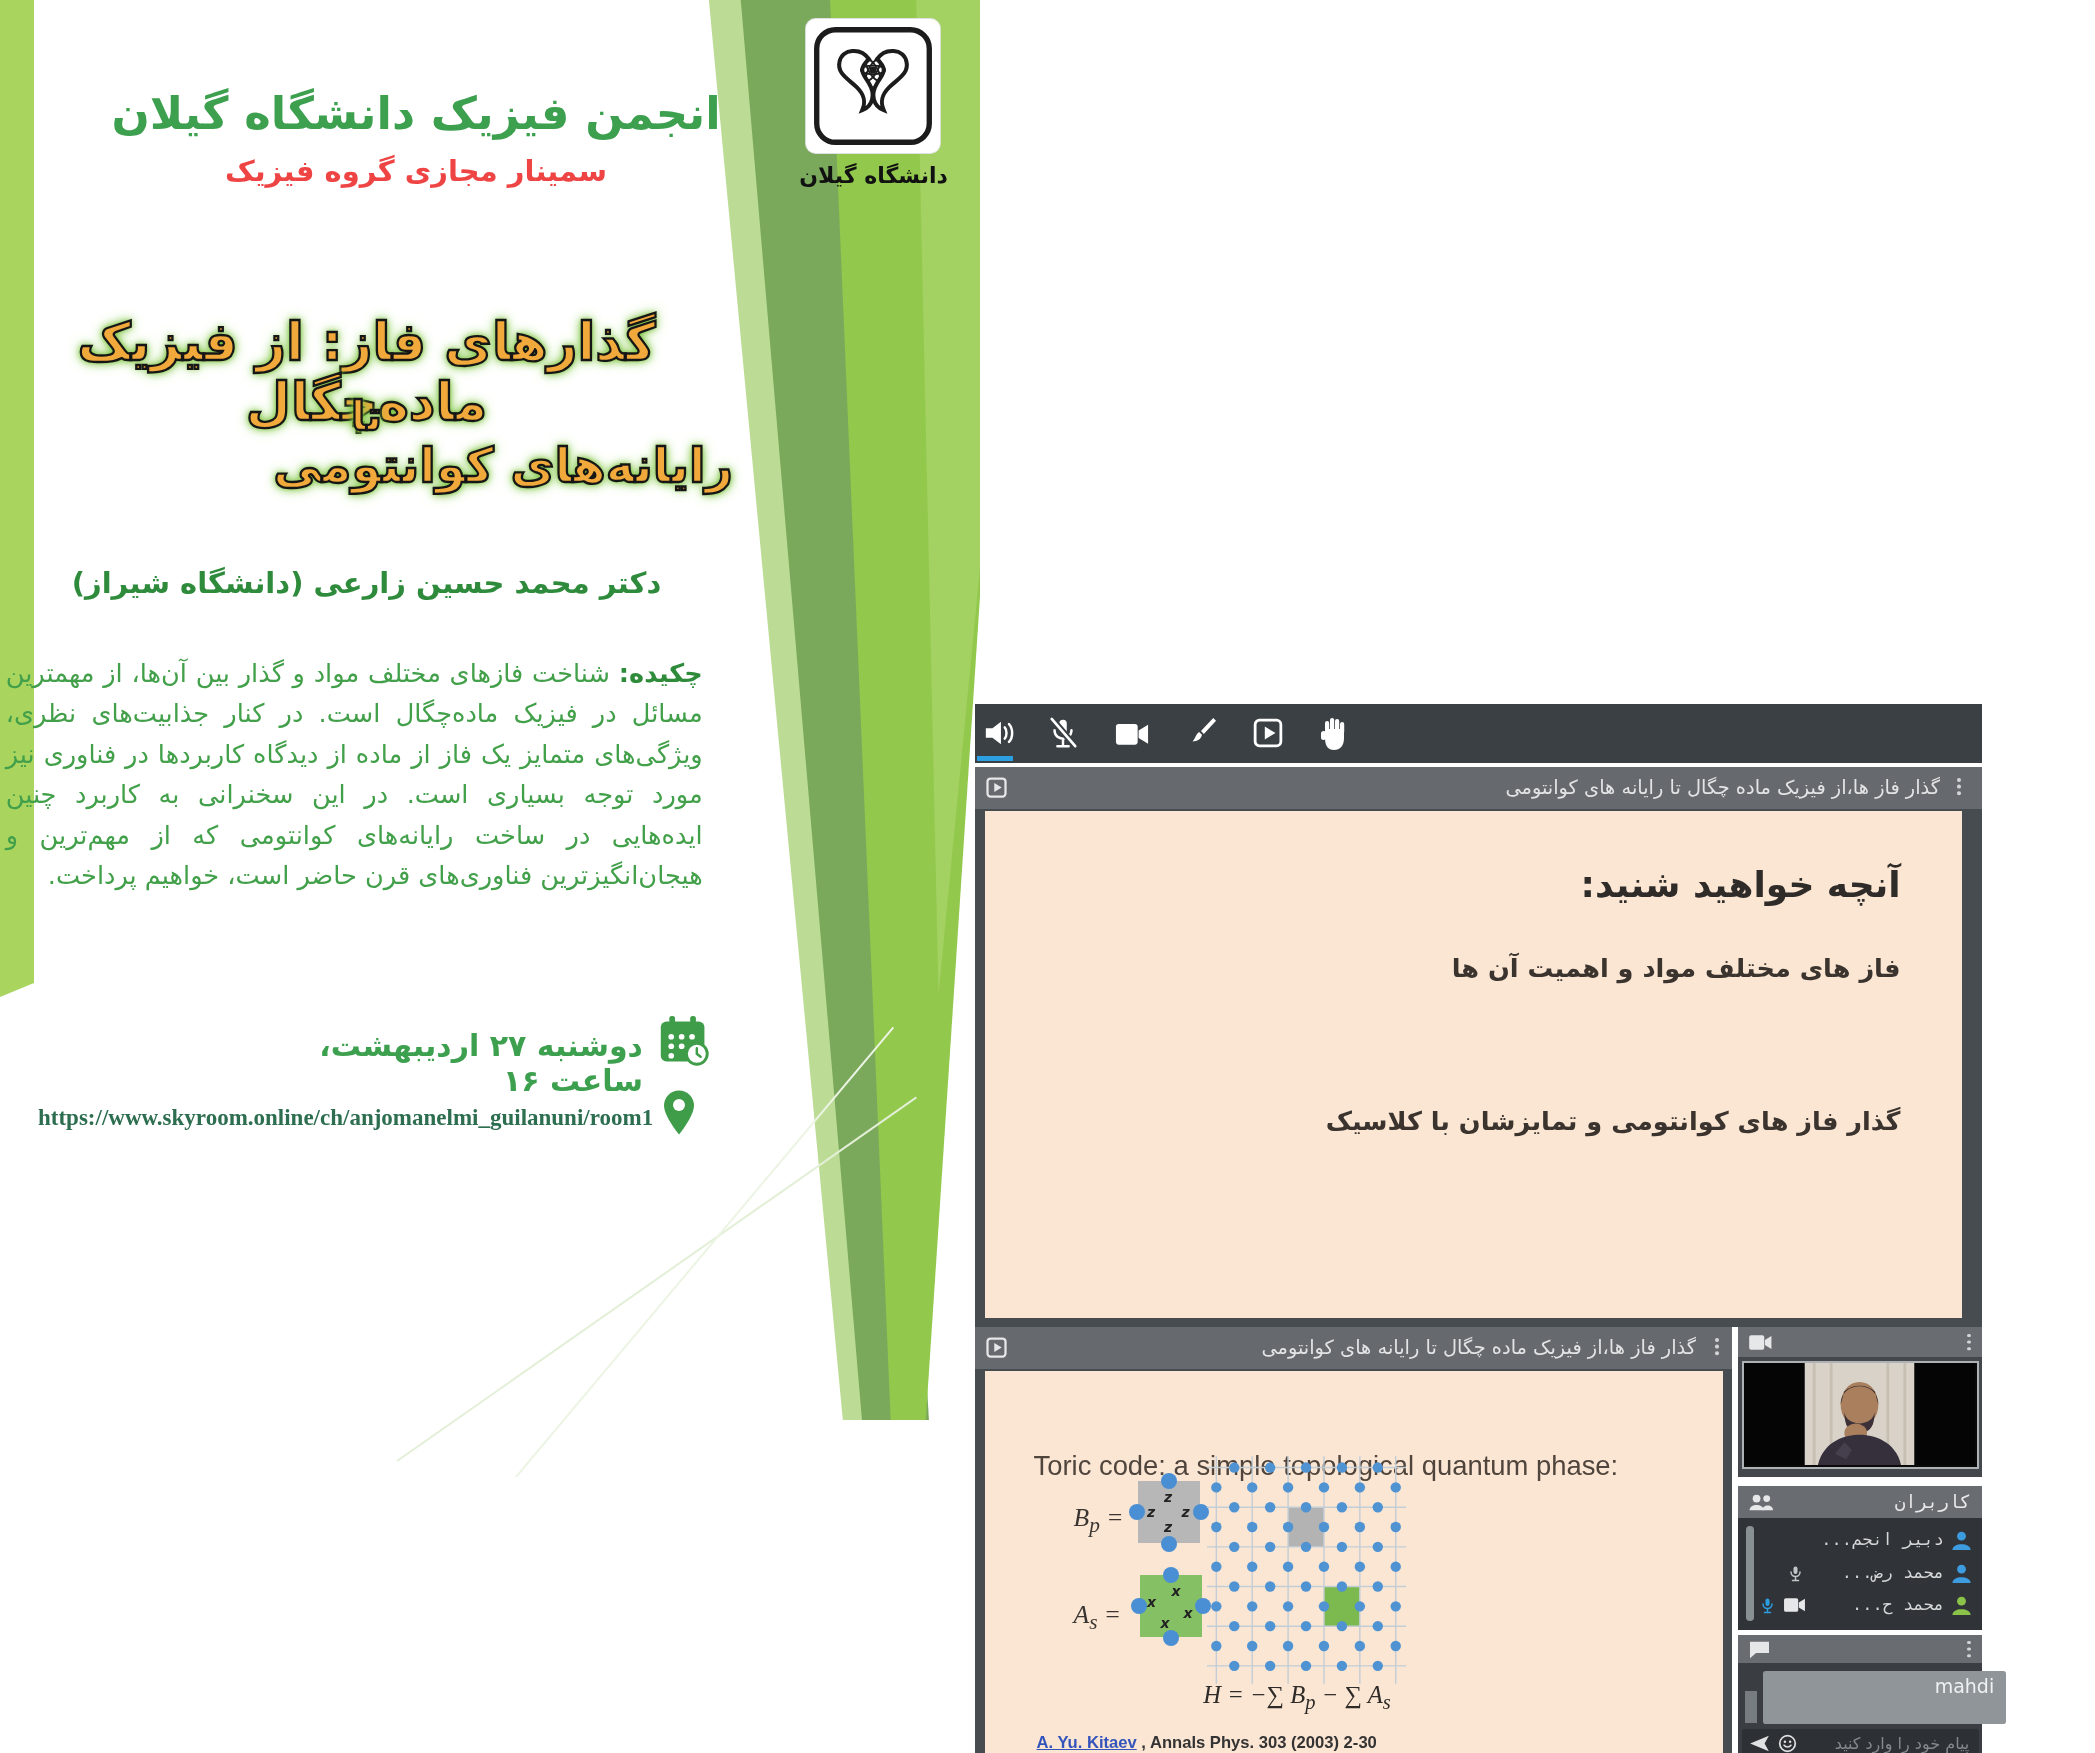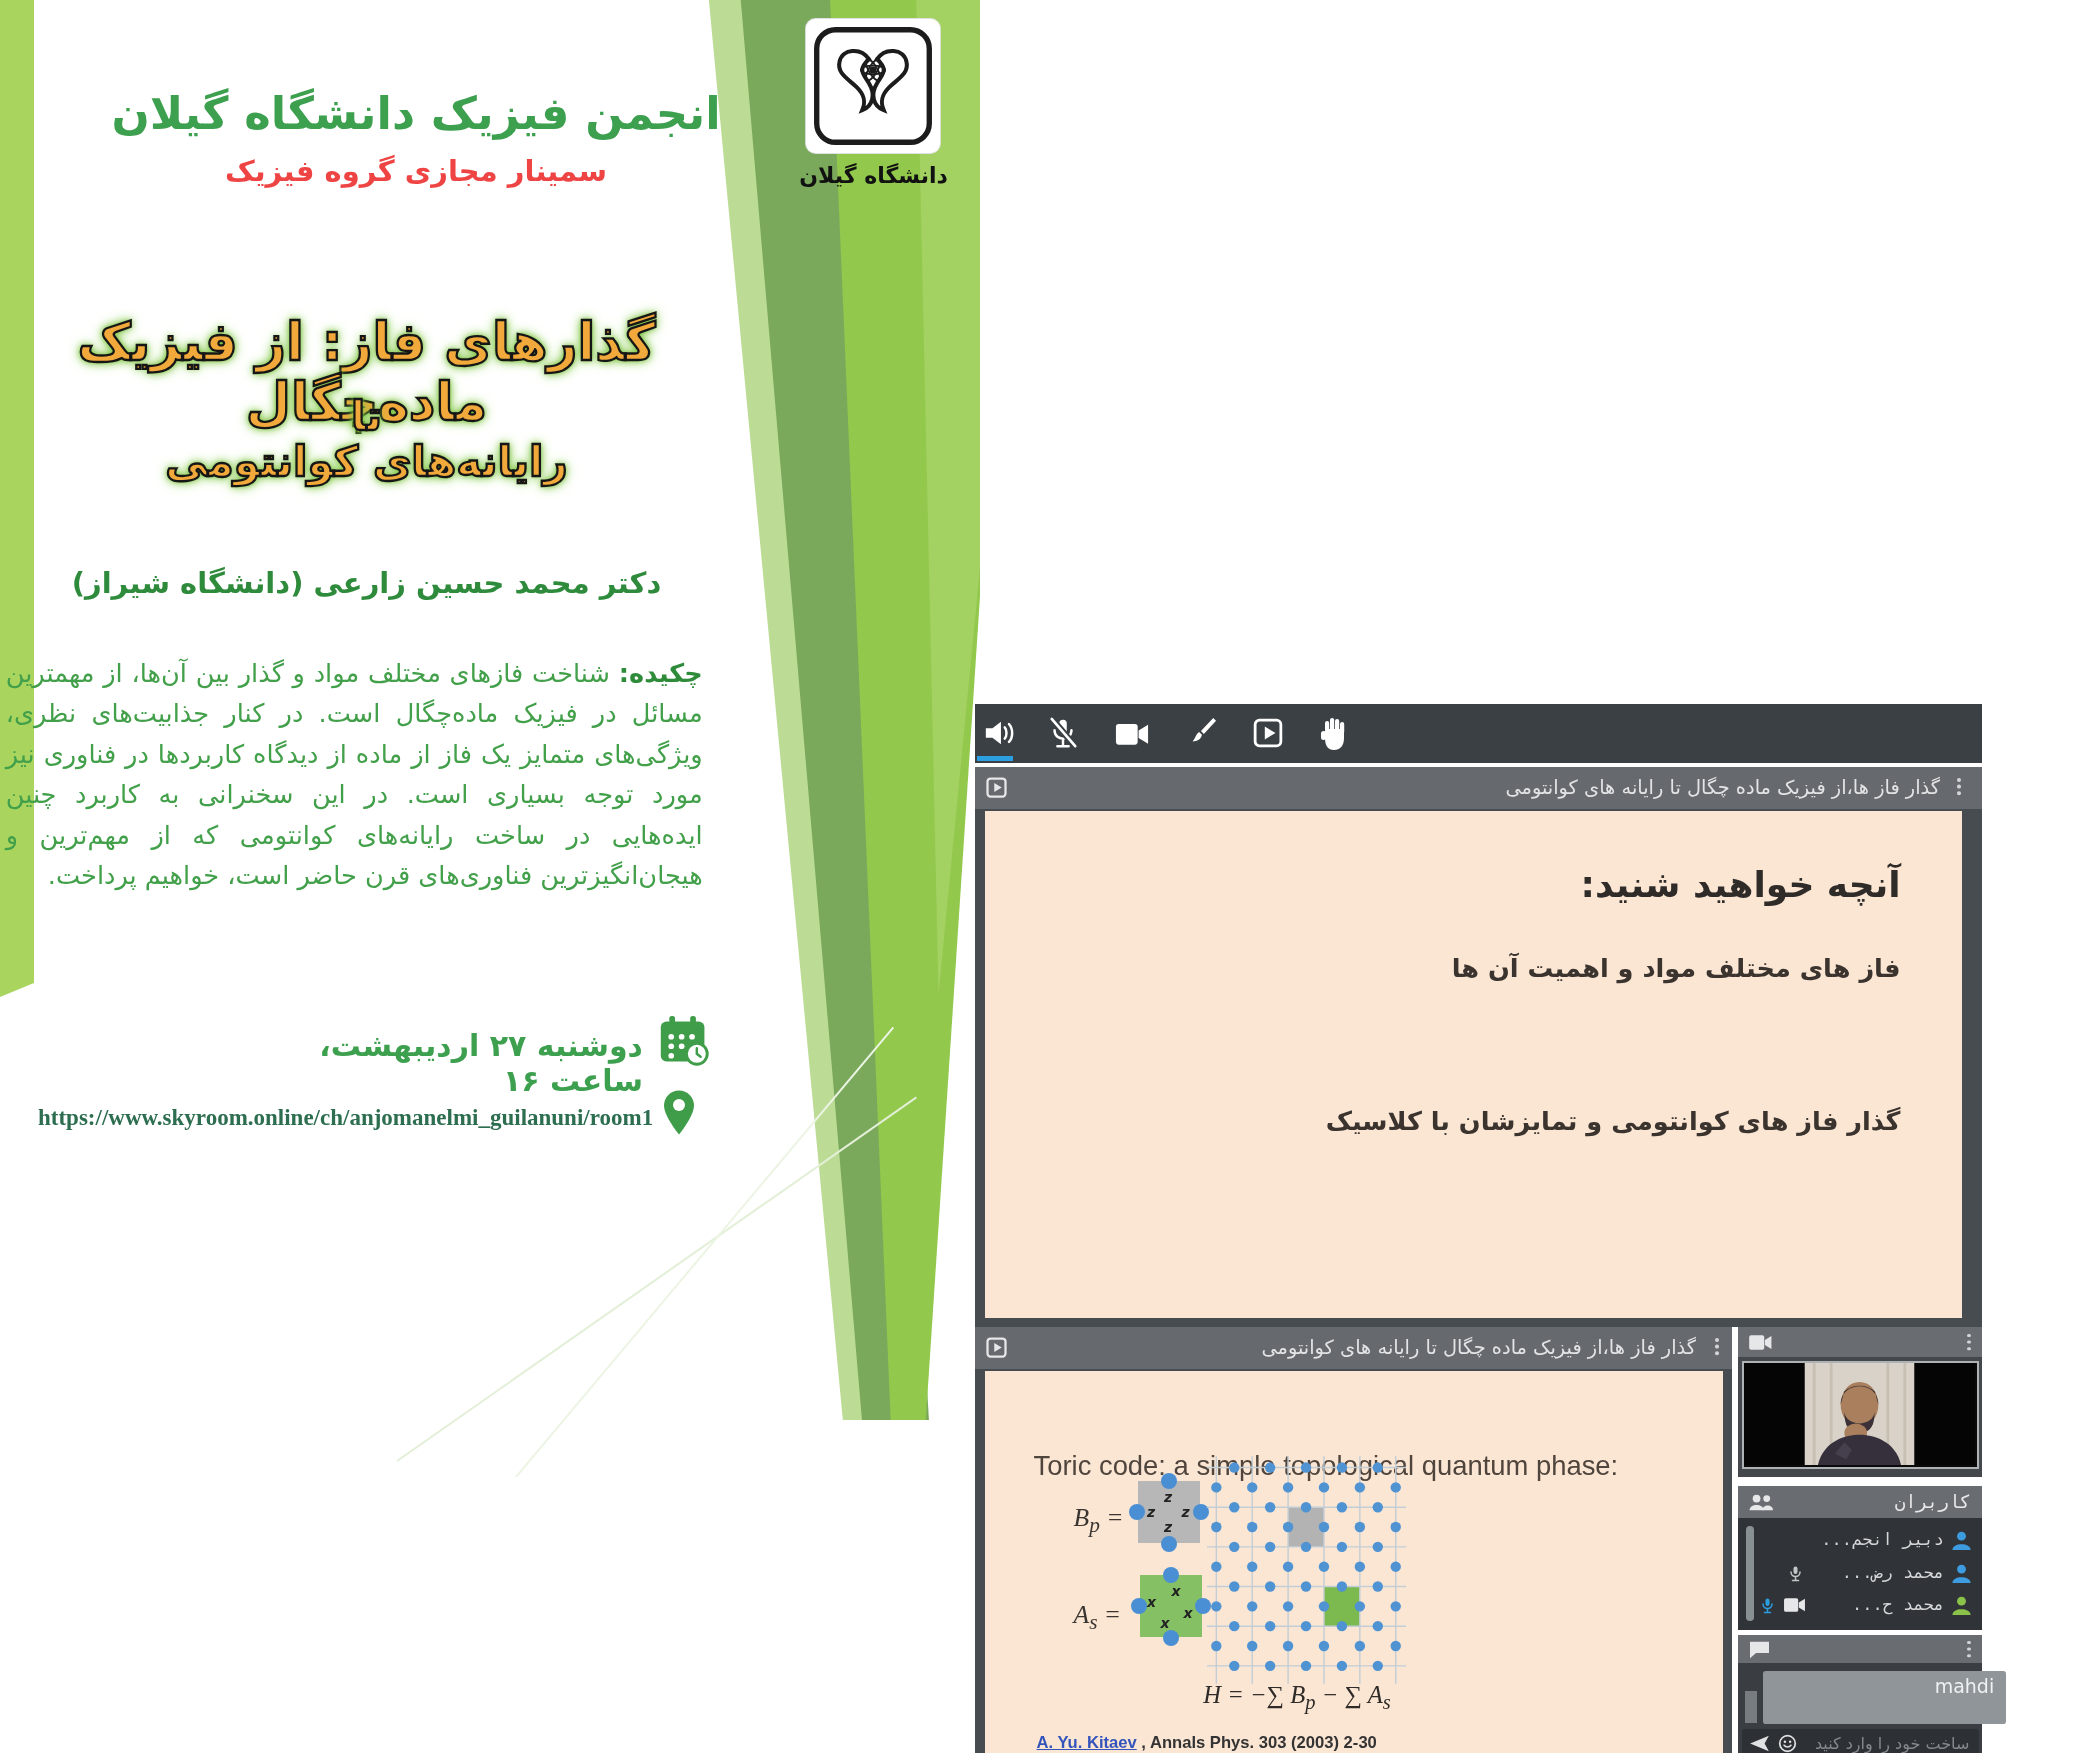--- a/index.html
+++ b/index.html
@@ -20,21 +20,21 @@
   .fa{direction:rtl;}
   #org-title{left:85px;top:87px;width:662px;text-align:center;font-size:45px;font-weight:bold;
     color:#3da04f;}
   #org-subtitle{left:85px;top:154px;width:662px;text-align:center;font-size:29px;font-weight:bold;
     color:#ef4444;}
   .fancy{width:733px;left:0;text-align:center;font-weight:bold;color:#f2a93b;
     -webkit-text-stroke:2.3px #161616;
     text-shadow:0 0 4.7px #7dc242,0 0 8.5px #7dc242,0 0 13.2px #8fd052;}
   #fancy1{top:312px;font-size:52px;}
   #fancy2{top:392px;font-size:41px;}
-  #fancy3{top:437px;font-size:42px;}
+  #fancy3{top:437px;font-size:48px;text-align:right;}
   #speaker{left:0;top:566px;width:733px;text-align:center;font-size:29px;font-weight:bold;color:#2f8b3c;}
   #abstract{left:5.7px;top:653px;width:697px;font-size:25.6px;line-height:1.58;color:#43a04a;
     text-align:justify;}
   #abstract b{color:#2e8b3a;}
   #date-text{left:241px;top:1028px;width:402px;text-align:right;font-size:30px;font-weight:bold;color:#3da04f;}
   #link-text{left:38px;top:1105px;width:606px;text-align:center;font-size:23px;font-weight:bold;
     color:#2c6e4f;font-family:"Liberation Serif",serif;}
   #logo-box{left:806px;top:19px;width:134px;height:134px;background:#fff;border-radius:9.5px;
     box-shadow:0 0 0 0.9px #e0e0e0;}
   #logo-caption{left:797px;top:163px;width:153px;text-align:center;font-size:22px;font-weight:bold;color:#111;}
@@ -427,19 +427,19 @@
         <div id="chat-input">
           <svg style="position:absolute;left:7.6px;top:5.7px;" width="21" height="17" viewBox="0 0 24 20">
             <path d="M23 1 1 10l22 9-5-9z" fill="#dfe1e2"></path>
           </svg>
           <svg style="position:absolute;left:36px;top:4.7px;" width="19" height="19" viewBox="0 0 22 22">
             <circle cx="11" cy="11" r="9" fill="none" stroke="#dfe1e2" stroke-width="2"></circle>
             <circle cx="8" cy="9" r="1.4" fill="#dfe1e2"></circle>
               <circle cx="14" cy="9" r="1.4" fill="#dfe1e2"></circle>
             <path d="M7 13c2 2.6 6 2.6 8 0" stroke="#dfe1e2" stroke-width="1.8" fill="none" stroke-linecap="round"></path>
           </svg>
-          <span id="chat-ph">ساخت خود را وارد کنید</span>
+          <span id="chat-ph">پیام خود را وارد کنید</span>
         </div>
       </div>
     </div>
   </div>
 </div>
 
 
 </body></html>

